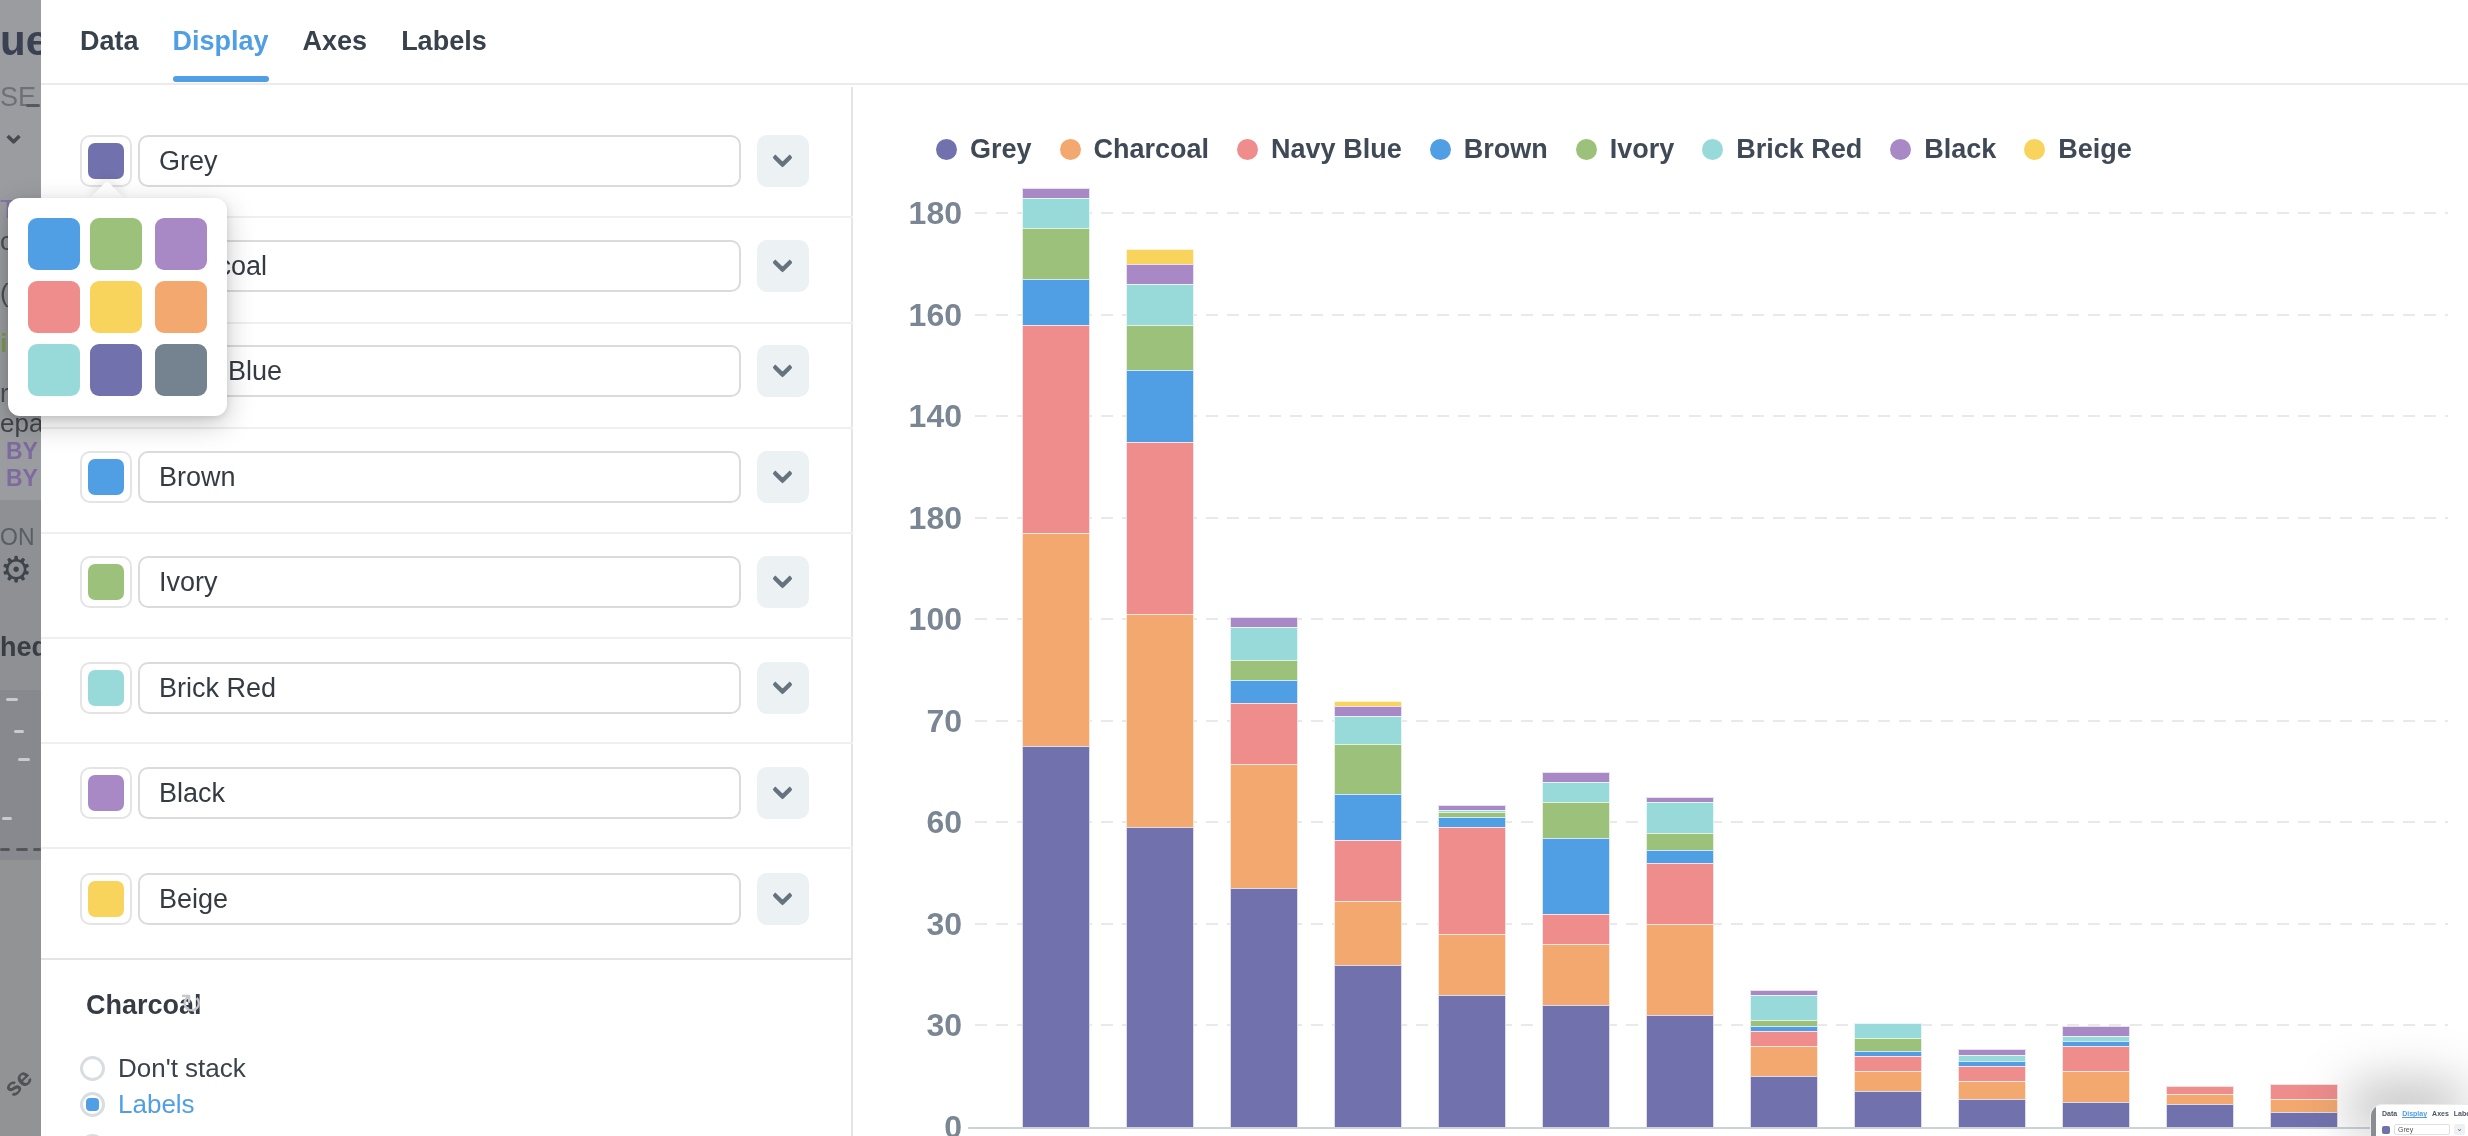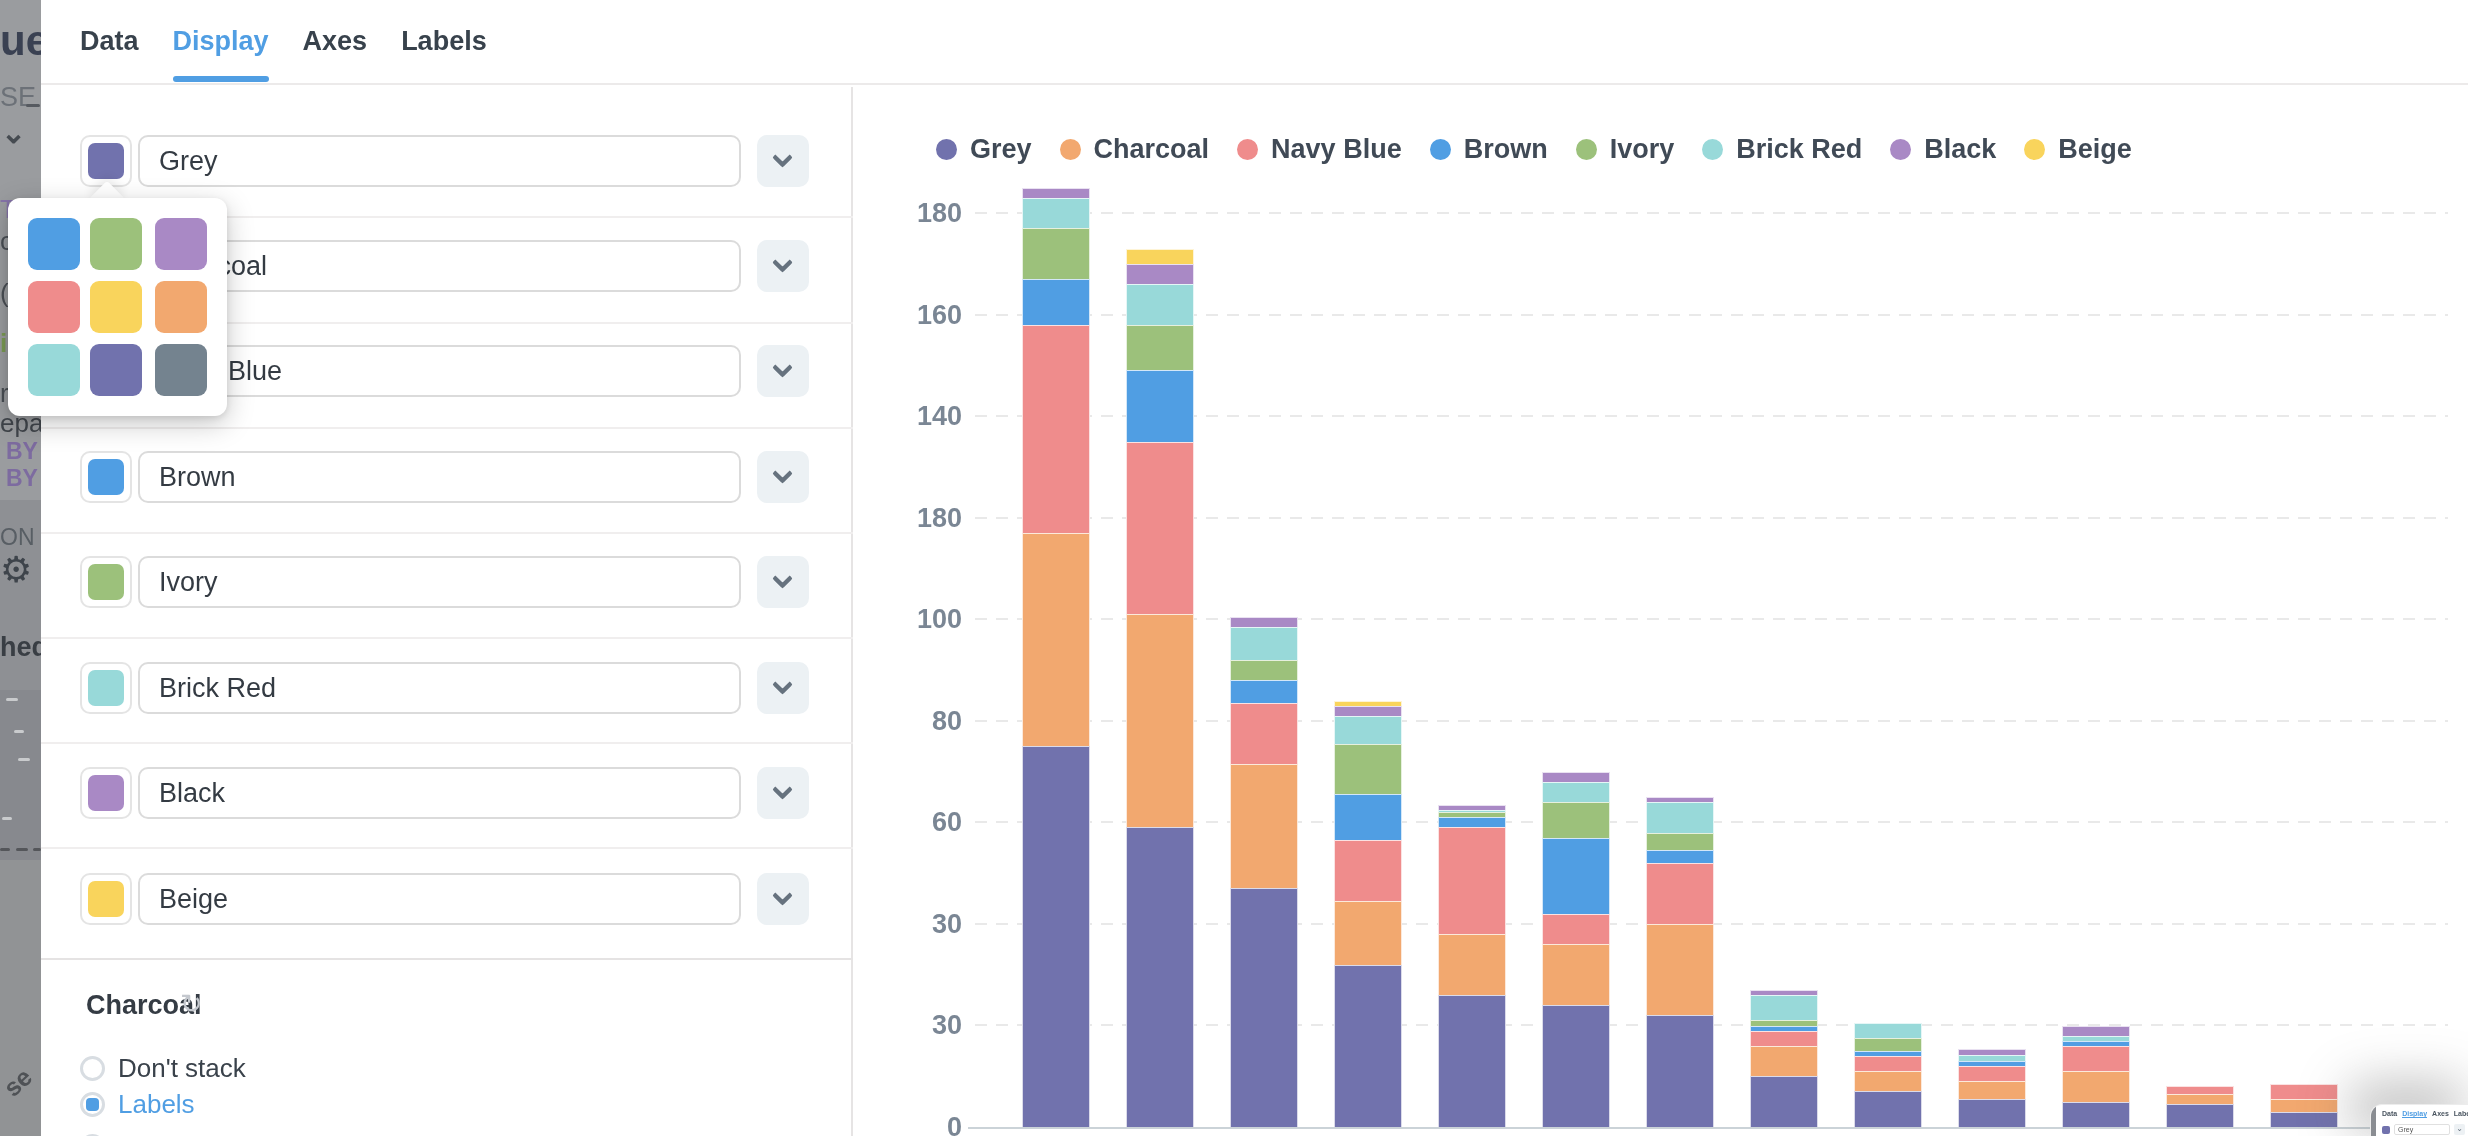--- a/index.html
+++ b/index.html
@@ -58,21 +58,21 @@
   .radio { width:25px; height:25px; border-radius:50%; border:3px solid #D8DDE2; background:#fff;
     display:flex; align-items:center; justify-content:center; flex:0 0 auto; }
   .radio .dot { width:13px; height:13px; border-radius:4px; background:#509EE3; }
   .radio-label { font-size:26px; color:#3A424B; }
   .radio-row.sel .radio-label { color:#509EE3; }
 
   
   .gridline { position:absolute; height:2px; left:975px; width:1473px; z-index:1;
     background:repeating-linear-gradient(90deg,#E9E9E9 0 12px,transparent 12px 21px); }
   #axisline { left:968px; width:1480px; height:2px; background:#CBD3D8; top:1127px; z-index:2; }
-  .ytick { position:absolute; left:852px; width:110px; text-align:right; font-size:27px;
+  .ytick { position:absolute; left:852px; width:110px; text-align:right; font-size:32px;
     font-weight:700; color:#7A8694; z-index:3; line-height:32px; }
   #legend { left:936px; top:131px; height:36px; display:flex; align-items:center; gap:18px; z-index:3; }
   .legend-item { display:flex; align-items:center; gap:13px; padding:0 10px 0 0; cursor:pointer; }
   .legend-dot { width:21px; height:21px; border-radius:50%; flex:0 0 auto; }
   .legend-label { font-size:27px; font-weight:700; color:#404A56; white-space:nowrap; }
   .bar { position:absolute; bottom:9px; width:68px; display:flex;
     flex-direction:column-reverse; z-index:2; }
   .seg { width:100%; border:1px solid rgba(255,255,255,.75); border-bottom:none; }
 
   
@@ -279,21 +279,21 @@
       <div class="radio-label">Stack - 100%</div>
     </div>
     <div class="ytick" style="top: 1111px;">0</div>
     <div class="gridline" style="top: 1024.44px;"></div>
     <div class="ytick" style="top: 1009.44px;">30</div>
     <div class="gridline" style="top: 922.88px;"></div>
     <div class="ytick" style="top: 907.88px;">30</div>
     <div class="gridline" style="top: 821.32px;"></div>
     <div class="ytick" style="top: 806.32px;">60</div>
     <div class="gridline" style="top: 719.76px;"></div>
-    <div class="ytick" style="top: 704.76px;">80</div>
+    <div class="ytick" style="top: 704.76px;">70</div>
     <div class="gridline" style="top: 618.2px;"></div>
     <div class="ytick" style="top: 603.2px;">100</div>
     <div class="gridline" style="top: 516.64px;"></div>
     <div class="ytick" style="top: 501.64px;">180</div>
     <div class="gridline" style="top: 415.08px;"></div>
     <div class="ytick" style="top: 400.08px;">140</div>
     <div class="gridline" style="top: 313.52px;"></div>
     <div class="ytick" style="top: 298.52px;">160</div>
     <div class="gridline" style="top: 211.96px;"></div>
     <div class="ytick" style="top: 196.96px;">180</div>

